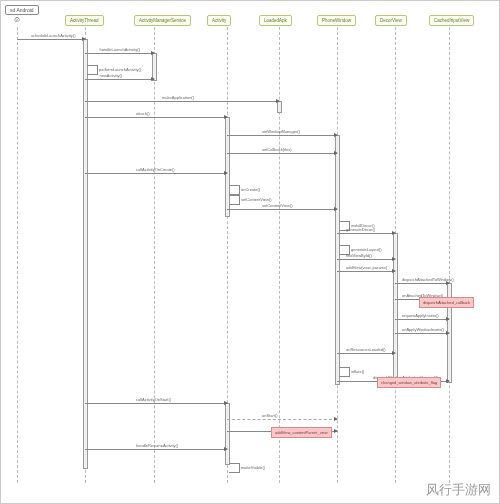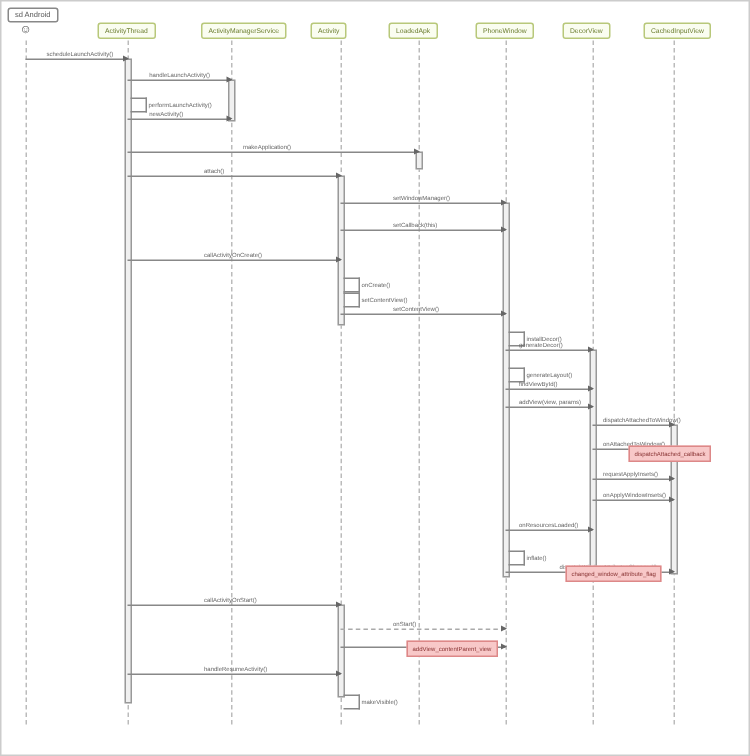--- a/index.html
+++ b/index.html
@@ -217,13 +217,14 @@
       <div class="message-label" style="left: 135px; top: 442px;">handleResumeActivity()</div>
       <div class="self-call" style="left: 228px; top: 462px;"></div>
       <div class="message-label" style="left: 240px; top: 464px;">makeVisible()</div>
     </div>
   <div id="notes-layer">
       <div class="note-red" style="left: 418px; top: 296px;">dispatchAttached_callback</div>
       <div class="note-red" style="left: 376px; top: 376px;">changed_window_attribute_flag</div>
       <div class="note-red" style="left: 270px; top: 426px;">addView_contentParent_view</div>
     </div>
 
+  <div class="watermark">风行手游网</div>
 </div>
 
 </body></html>

